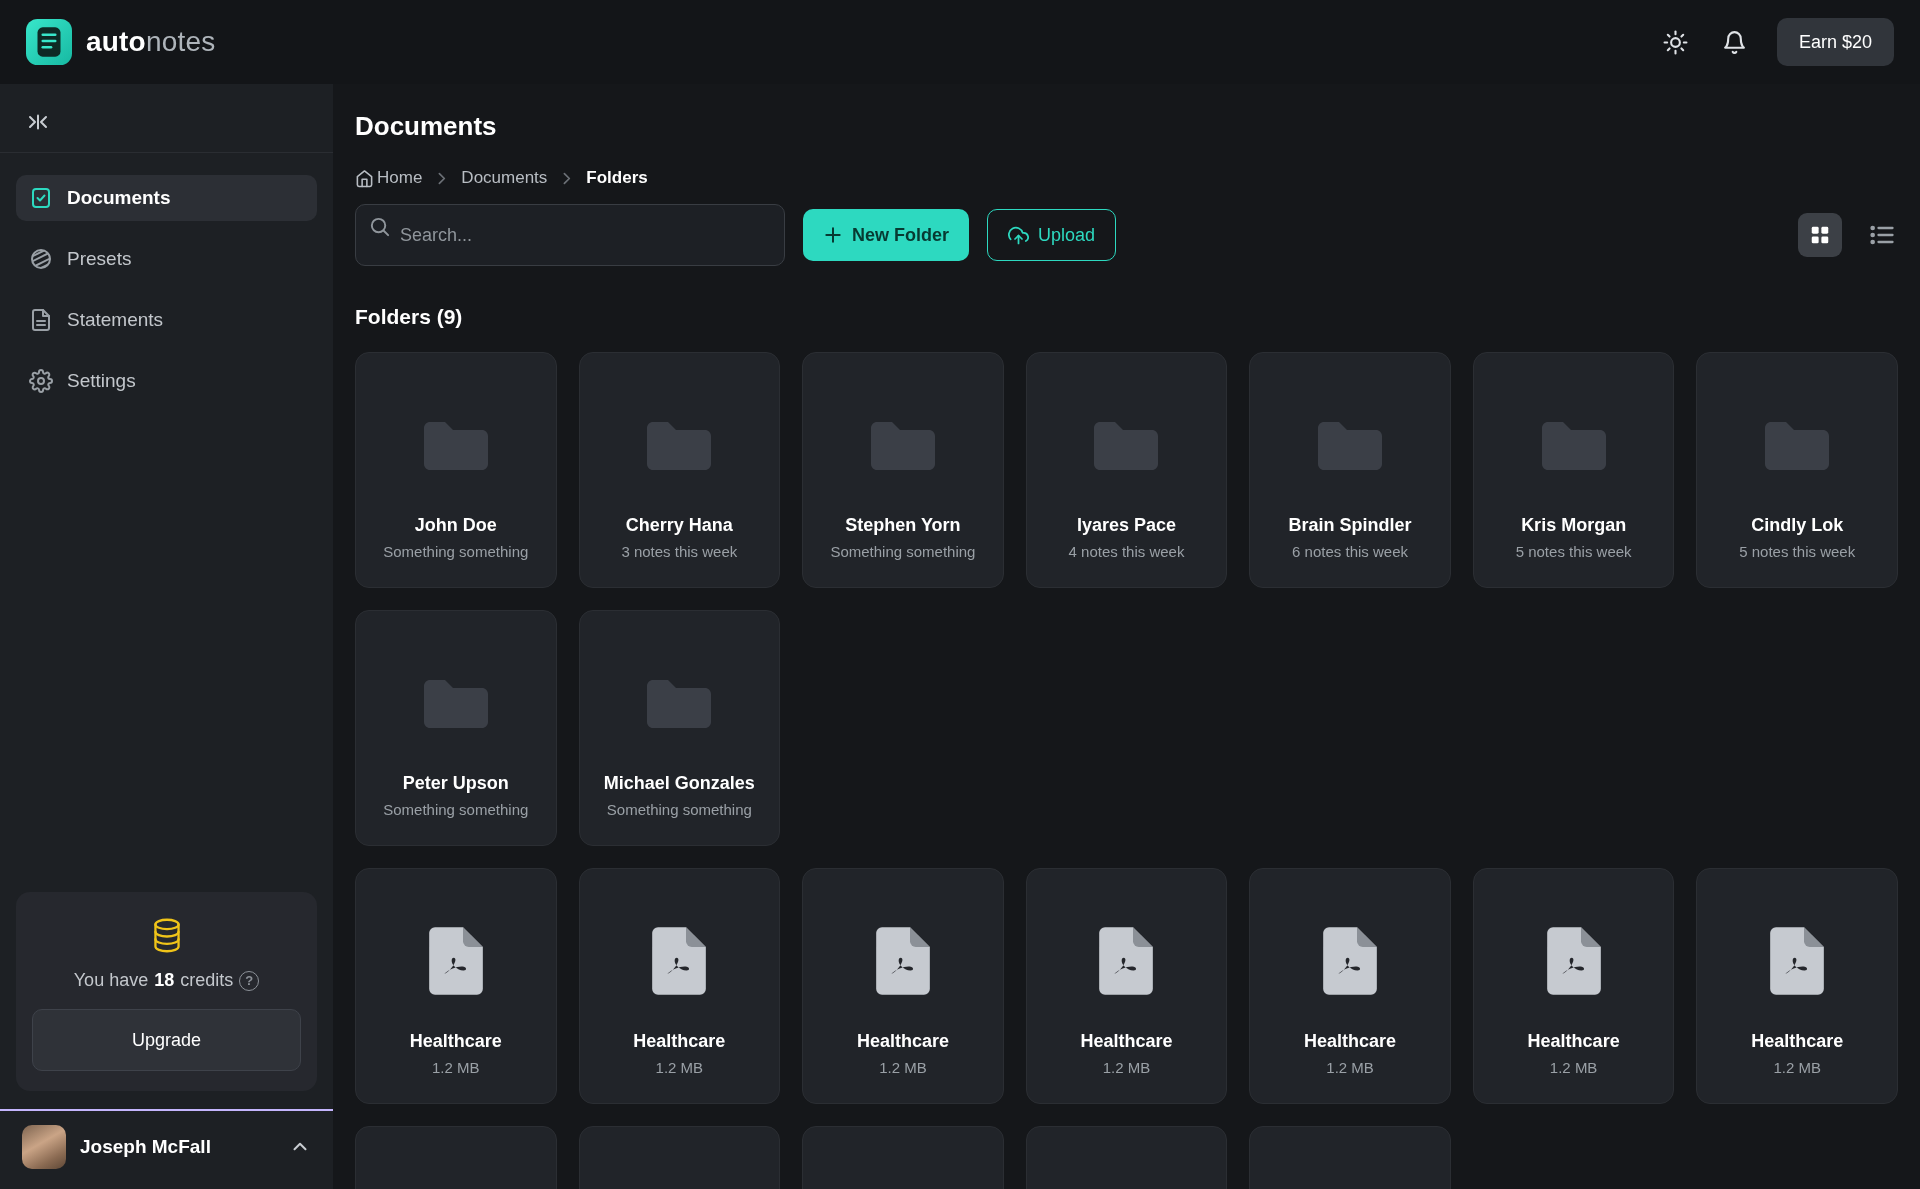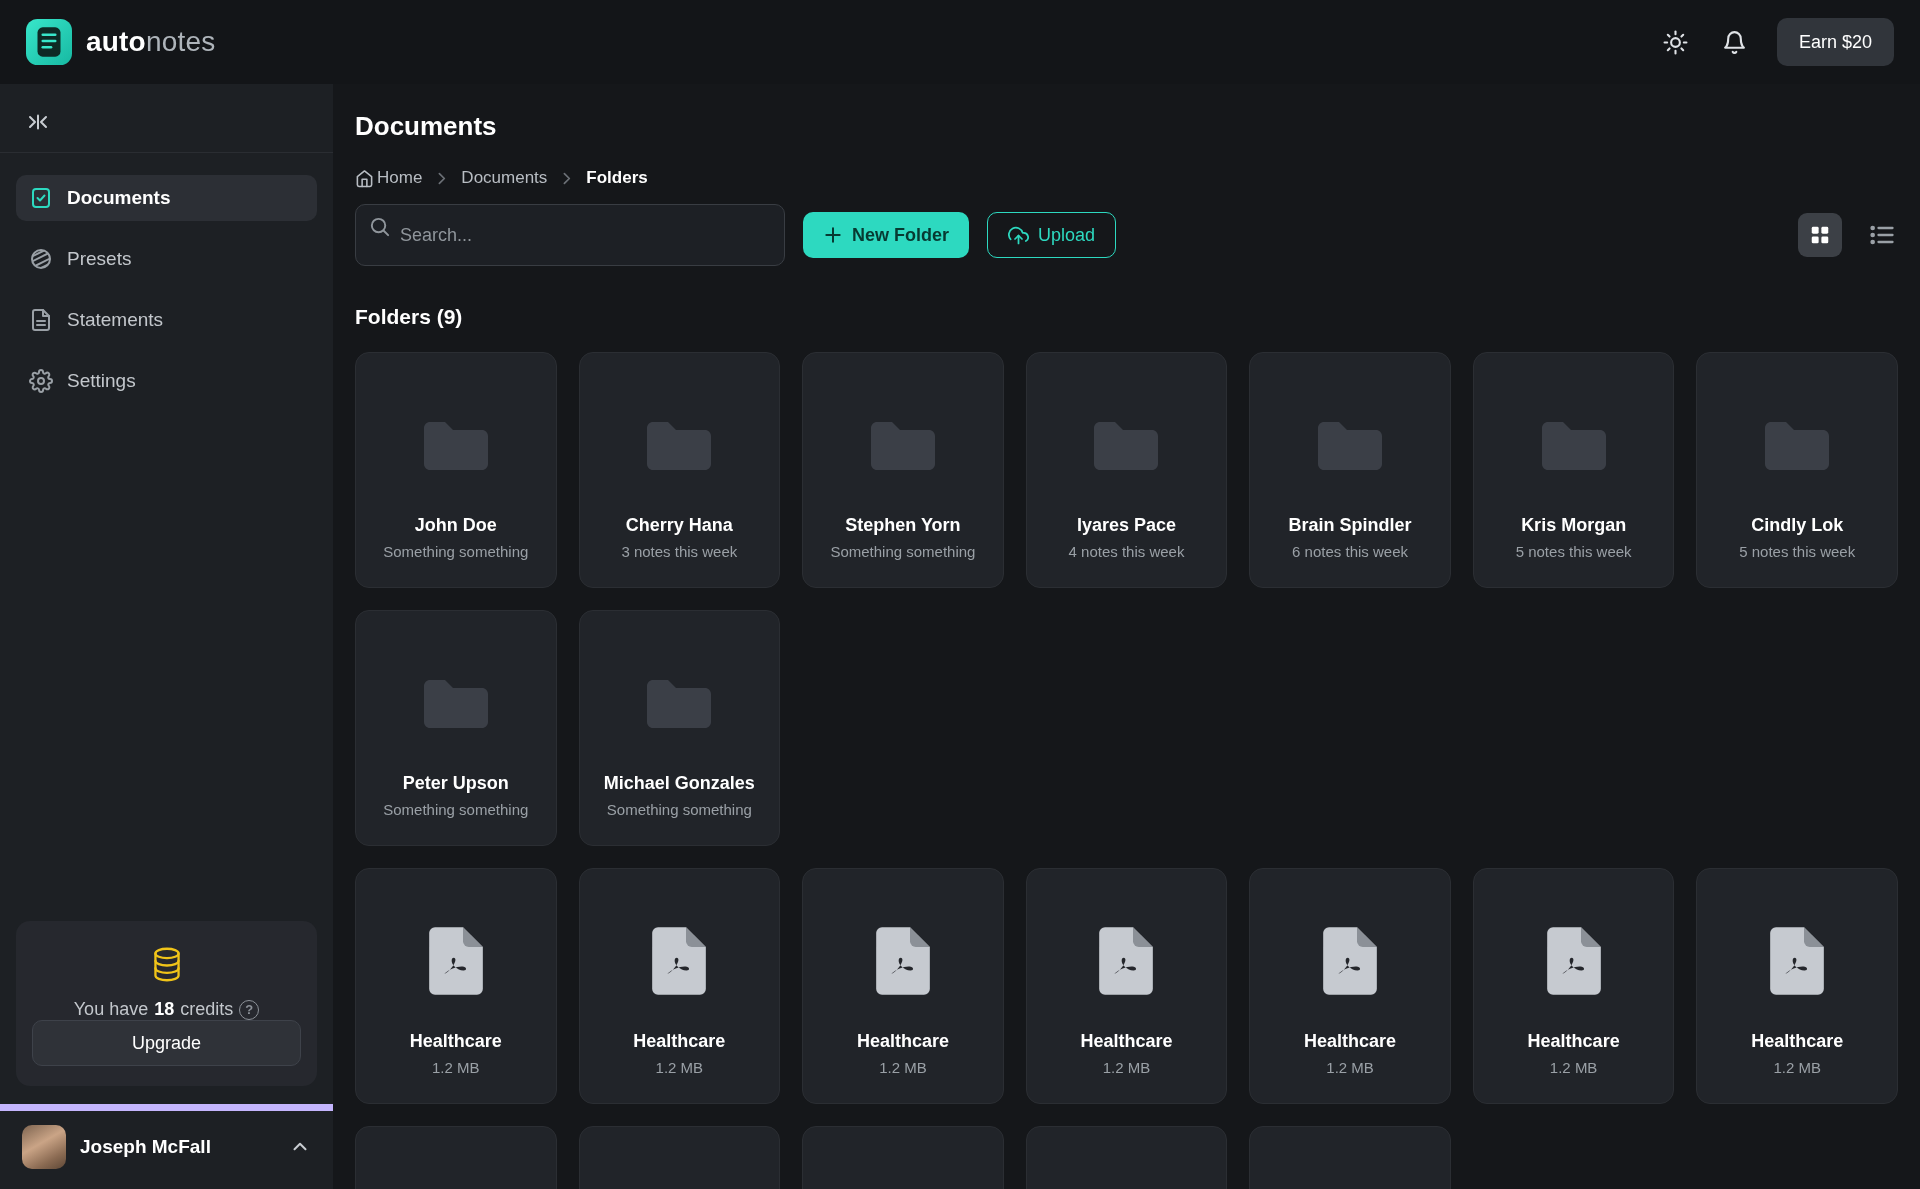--- a/index.html
+++ b/index.html
@@ -49,43 +49,43 @@
   .nav-item.active{background:#2c2f35;color:#ffffff;font-weight:600;}
   .nav-item.active .nav-icon{color:var(--accent);}
   .side-spacer{flex:1;}
   .credits-card{background:#26282e;border-radius:14px;padding:24px 16px 20px;text-align:center;margin-bottom:18px;}
   .coins{color:var(--coins);display:flex;justify-content:center;}
   .credits-line{margin-top:14px;display:flex;justify-content:center;align-items:center;gap:6px;
     font-size:18px;color:#c3c7cc;}
   .credits-line b{color:#ffffff;font-weight:700;text-align:right;}
   .info-icon{width:20px;height:20px;border:1.5px solid #8c9198;border-radius:50%;color:#8c9198;
     font-size:13px;line-height:17px;display:inline-block;text-align:center;font-weight:700;}
-  .upgrade-btn{margin-top:0;width:100%;height:46px;background:#2f3238;border:1px solid #3e424a;
+  .upgrade-btn{margin-top:18px;width:100%;height:62px;background:#2f3238;border:1px solid #3e424a;
     border-radius:10px;color:#ffffff;font-size:18px;font-weight:500;cursor:pointer;font-family:inherit;}
-  .user-row{border-top:7px solid #c4b5fd;margin:0 -16px;padding:14px 22px 20px;display:flex;align-items:center;gap:14px;cursor:pointer;}
+  .user-row{border-top:2px solid #c4b5fd;margin:0 -16px;padding:14px 22px 20px;display:flex;align-items:center;gap:14px;cursor:pointer;}
   .avatar{width:44px;height:44px;border-radius:10px;flex:0 0 44px;
     background:linear-gradient(150deg,#7d6450 0%,#caa486 42%,#8a6a52 75%,#5d4736 100%);}
   .user-name{flex:1;font-size:19px;font-weight:600;color:#fff;}
   .chev-up{color:#c9cdd2;}
 
   
   .main{flex:1;min-width:0;padding:26px 22px 0;overflow:hidden;}
   .page-title{font-size:26px;line-height:32px;font-weight:700;color:#ffffff;}
   .breadcrumb{margin-top:24px;display:flex;align-items:center;gap:11px;font-size:17px;height:24px;}
   .crumb{color:#b8bdc3;display:flex;align-items:center;gap:3px;cursor:pointer;}
   .crumb.current{color:#ffffff;font-weight:600;cursor:default;}
   .crumb-sep{color:#6b7076;}
 
   .toolbar{margin-top:22px;display:flex;align-items:center;gap:18px;height:46px;}
   .search-wrap{position:relative;width:430px;height:62px;}
   .search-wrap .search-icon{position:absolute;left:13px;top:11px;color:#8f959b;}
   .search-input{width:100%;height:100%;background:#1d2025;border:1px solid #393d43;border-radius:10px;
     color:#e9ebee;font-size:18px;padding:0 14px 0 44px;font-family:inherit;outline:none;}
   .search-input::placeholder{color:#8f959b;}
-  .btn{display:inline-flex;align-items:center;gap:9px;height:46px;border-radius:10px;font-size:18px;
+  .btn{display:inline-flex;align-items:center;gap:9px;height:52px;border-radius:10px;font-size:18px;
     cursor:pointer;font-family:inherit;padding:0 20px;}
   .btn-new{background:var(--accent);border:none;color:var(--accent-ink);font-weight:600;}
   .btn-upload{background:transparent;border:1.5px solid var(--accent);color:var(--accent);font-weight:500;}
   .view-toggle{margin-left:auto;display:flex;align-items:center;gap:24px;}
   .grid-btn{width:44px;height:44px;border-radius:9px;background:#3c4046;border:none;color:#ffffff;
     display:flex;align-items:center;justify-content:center;cursor:pointer;}
   .list-btn{background:none;border:none;color:#9aa0a6;cursor:pointer;padding:2px;}
 
   .section-heading{font-size:21px;font-weight:700;color:#ffffff;line-height:26px;}
   .heading-folders{margin-top:46px;}

